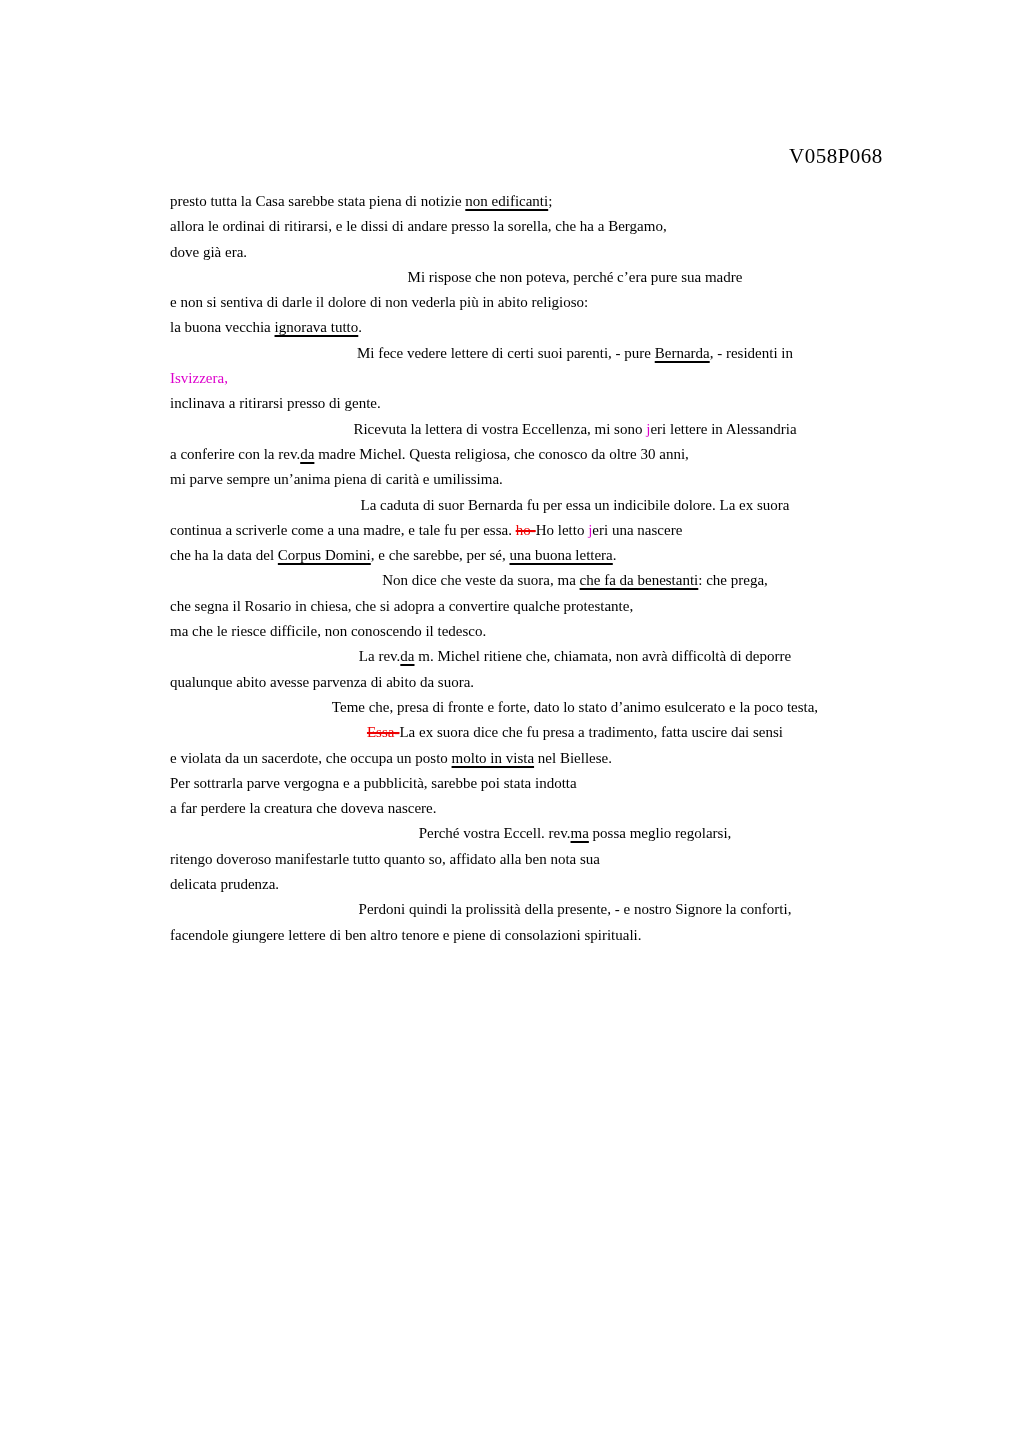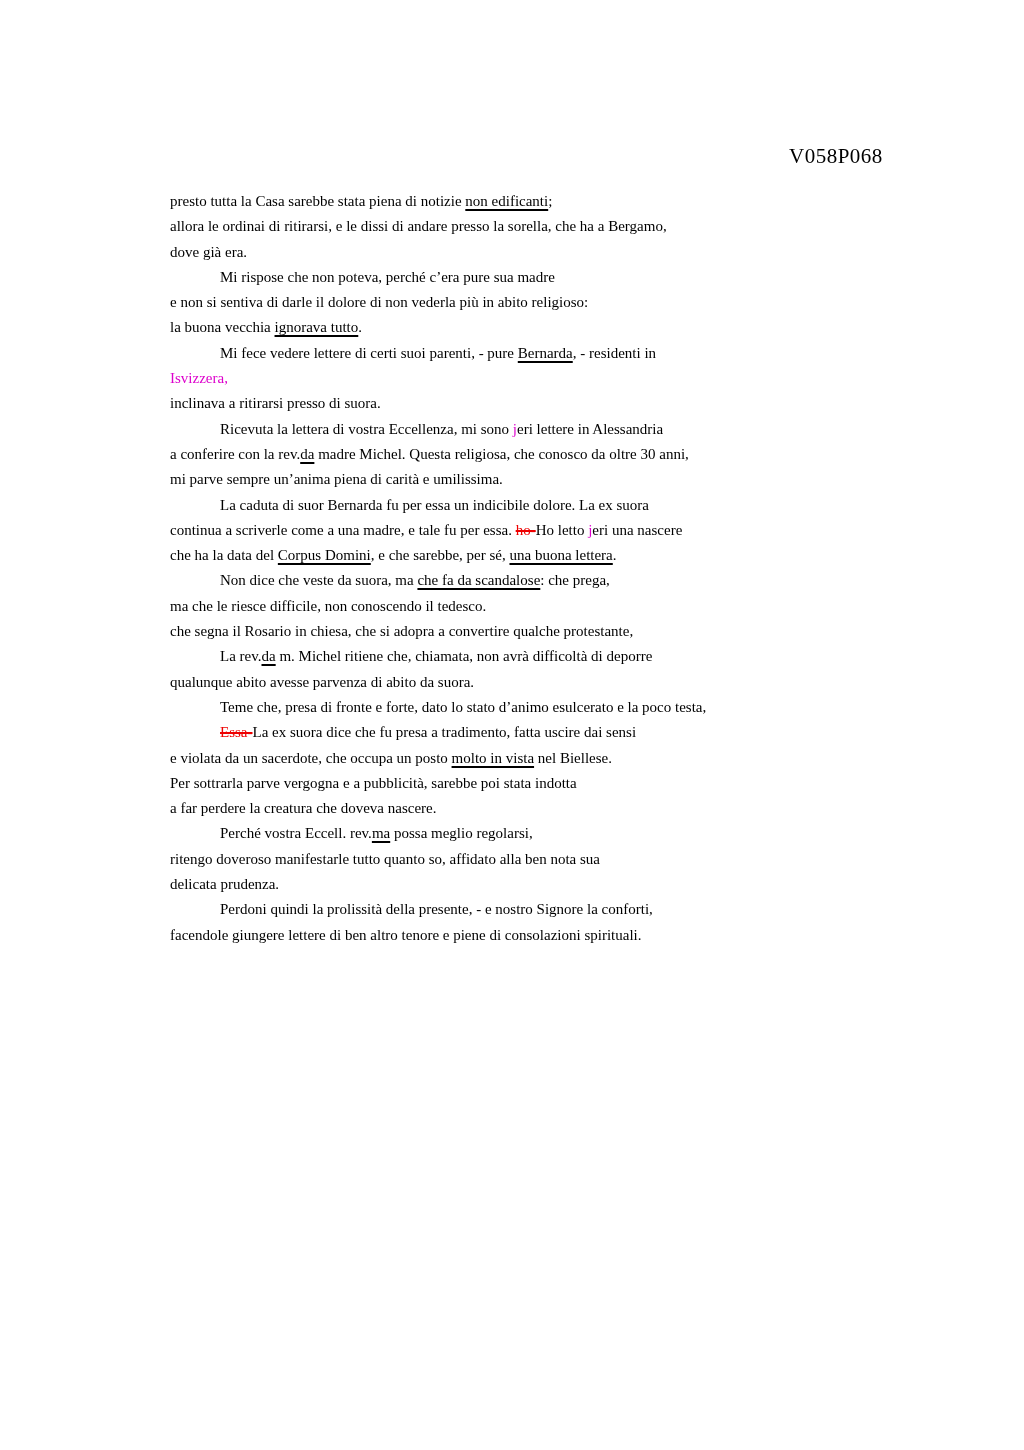--- a/index.html
+++ b/index.html
@@ -34,21 +34,21 @@
   .letter-body {
     position: absolute;
     left: 170px;
     top: 189px;
     width: 760px;
     font-size: 15px;
     line-height: 25.3px;
     white-space: nowrap;
   }
   .line { height: 25.3px; }
-  .line.indent { padding-left: 50px; }
+  .line.indent { padding-left: 50px; text-align: center; }
   .seg { white-space: pre; }
   .seg.u {
     text-decoration: underline;
     text-decoration-thickness: 1.5px;
     text-underline-offset: 3px;
   }
   .seg.strike-red {
     color: var(--red);
     text-decoration: line-through;
     text-decoration-thickness: 1.5px;
@@ -62,30 +62,30 @@
   <div class="page-code">V058P068</div>
   <div class="letter-body">
       <div class="line"><span class="seg">presto tutta la Casa sarebbe stata piena di notizie </span><span class="seg u">non edificanti</span><span class="seg">;</span></div>
       <div class="line"><span class="seg">allora le ordinai di ritirarsi, e le dissi di andare presso la sorella, che ha a Bergamo,</span></div>
       <div class="line"><span class="seg">dove già era.</span></div>
       <div class="line indent"><span class="seg">Mi rispose che non poteva, perché c’era pure sua madre</span></div>
       <div class="line"><span class="seg">e non si sentiva di darle il dolore di non vederla più in abito religioso:</span></div>
       <div class="line"><span class="seg">la buona vecchia </span><span class="seg u">ignorava tutto</span><span class="seg">.</span></div>
       <div class="line indent"><span class="seg">Mi fece vedere lettere di certi suoi parenti, - pure </span><span class="seg u">Bernarda</span><span class="seg">, - residenti in</span></div>
       <div class="line"><span class="seg mag">Isvizzera,</span></div>
-      <div class="line"><span class="seg">inclinava a ritirarsi presso di suora.</span></div>
+      <div class="line"><span class="seg">inclinava a ritirarsi presso di gente.</span></div>
       <div class="line indent"><span class="seg">Ricevuta la lettera di vostra Eccellenza, mi sono </span><span class="seg mag">j</span><span class="seg">eri lettere in Alessandria</span></div>
       <div class="line"><span class="seg">a conferire con la rev.</span><span class="seg u">da</span><span class="seg"> madre Michel. Questa religiosa, che conosco da oltre 30 anni,</span></div>
       <div class="line"><span class="seg">mi parve sempre un’anima piena di carità e umilissima.</span></div>
       <div class="line indent"><span class="seg">La caduta di suor Bernarda fu per essa un indicibile dolore. La ex suora</span></div>
       <div class="line"><span class="seg">continua a scriverle come a una madre, e tale fu per essa. </span><span class="seg strike-red">ho-</span><span class="seg">Ho letto </span><span class="seg mag">j</span><span class="seg">eri una nascere</span></div>
       <div class="line"><span class="seg">che ha la data del </span><span class="seg u">Corpus Domini</span><span class="seg">, e che sarebbe, per sé, </span><span class="seg u">una buona lettera</span><span class="seg">.</span></div>
-      <div class="line indent"><span class="seg">Non dice che veste da suora, ma </span><span class="seg u">che fa da scandalose</span><span class="seg">: che prega,</span></div>
+      <div class="line indent"><span class="seg">Non dice che veste da suora, ma </span><span class="seg u">che fa da benestanti</span><span class="seg">: che prega,</span></div>
+      <div class="line"><span class="seg">che segna il Rosario in chiesa, che si adopra a convertire qualche protestante,</span></div>
       <div class="line"><span class="seg">ma che le riesce difficile, non conoscendo il tedesco.</span></div>
-      <div class="line"><span class="seg">che segna il Rosario in chiesa, che si adopra a convertire qualche protestante,</span></div>
       <div class="line indent"><span class="seg">La rev.</span><span class="seg u">da</span><span class="seg"> m. Michel ritiene che, chiamata, non avrà difficoltà di deporre</span></div>
       <div class="line"><span class="seg">qualunque abito avesse parvenza di abito da suora.</span></div>
       <div class="line indent"><span class="seg">Teme che, presa di fronte e forte, dato lo stato d’animo esulcerato e la poco testa,</span></div>
       <div class="line indent"><span class="seg strike-red">Essa-</span><span class="seg">La ex suora dice che fu presa a tradimento, fatta uscire dai sensi</span></div>
       <div class="line"><span class="seg">e violata da un sacerdote, che occupa un posto </span><span class="seg u">molto in vista</span><span class="seg"> nel Biellese.</span></div>
       <div class="line"><span class="seg">Per sottrarla parve vergogna e a pubblicità, sarebbe poi stata indotta</span></div>
       <div class="line"><span class="seg">a far perdere la creatura che doveva nascere.</span></div>
       <div class="line indent"><span class="seg">Perché vostra Eccell. rev.</span><span class="seg u">ma</span><span class="seg"> possa meglio regolarsi,</span></div>
       <div class="line"><span class="seg">ritengo doveroso manifestarle tutto quanto so, affidato alla ben nota sua</span></div>
       <div class="line"><span class="seg">delicata prudenza.</span></div>

